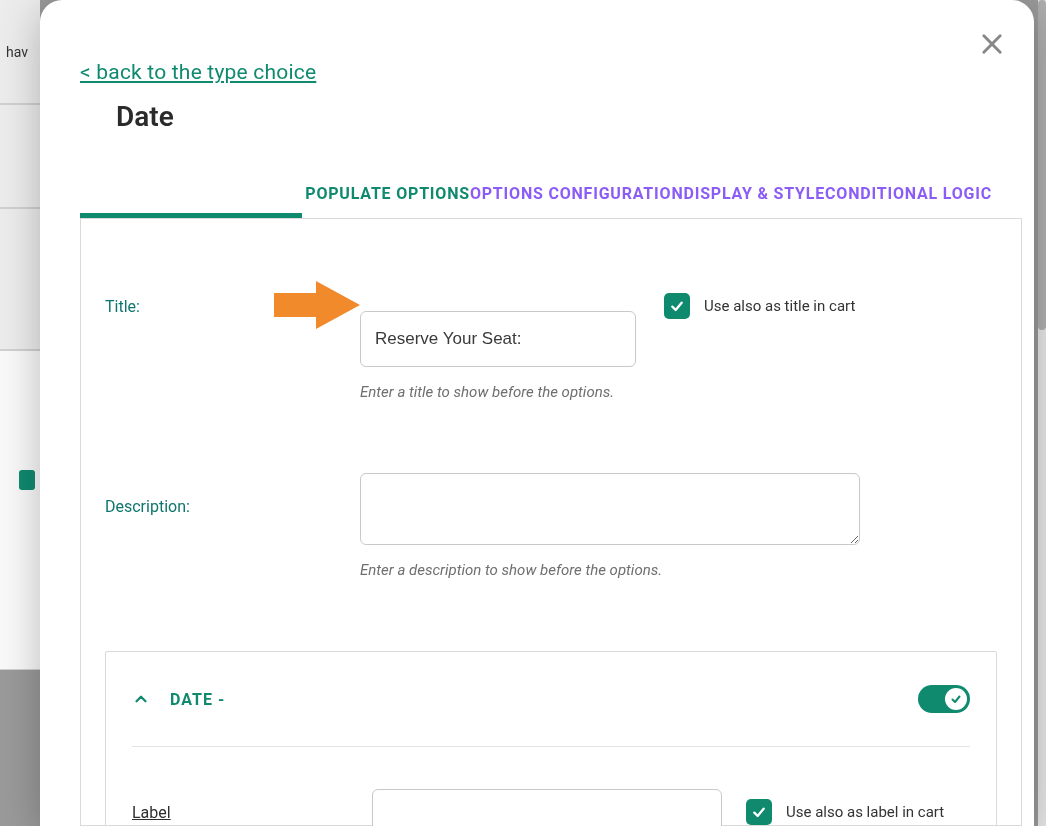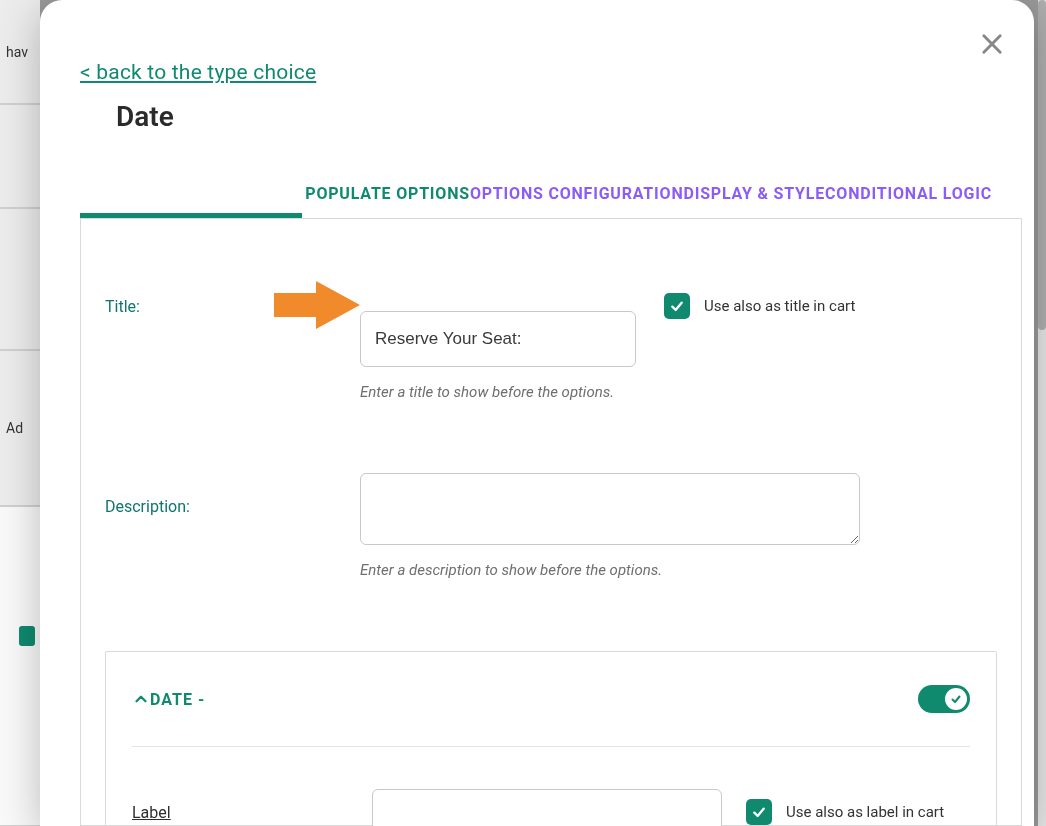--- a/index.html
+++ b/index.html
@@ -253,21 +253,21 @@
   .acc-header {
     display:flex;
     align-items:center;
     justify-content:space-between;
     height: 94px;
     border-bottom: 1px solid #e4e4e4;
   }
   .acc-title-wrap {
     display:flex;
     align-items:center;
-    gap:0;
+    gap:20px;
     color:#0f8a6f;
     font-weight:700;
     letter-spacing:1px;
     font-size:16px;
     cursor:pointer;
   }
   .chevron { width:18px; height:18px; color:#0f8a6f; }
   .toggle {
     width:52px;
     height:28px;
@@ -315,23 +315,20 @@
 </style>
 </head>
 <body>
 
 <div class="bg-left">
   <div class="row row1">
       <span>hav</span>
     </div>
   <div class="row row2"></div>
   <div class="row row3"></div>
-  <div class="row row4">
-      <span>Ad</span>
-    </div>
   <div class="row row5">
     <div class="teal-chip"></div>
   </div>
 </div>
 
 <div class="scrollbar-right">
   <div class="thumb"></div>
 </div>
 
 <div class="modal">

